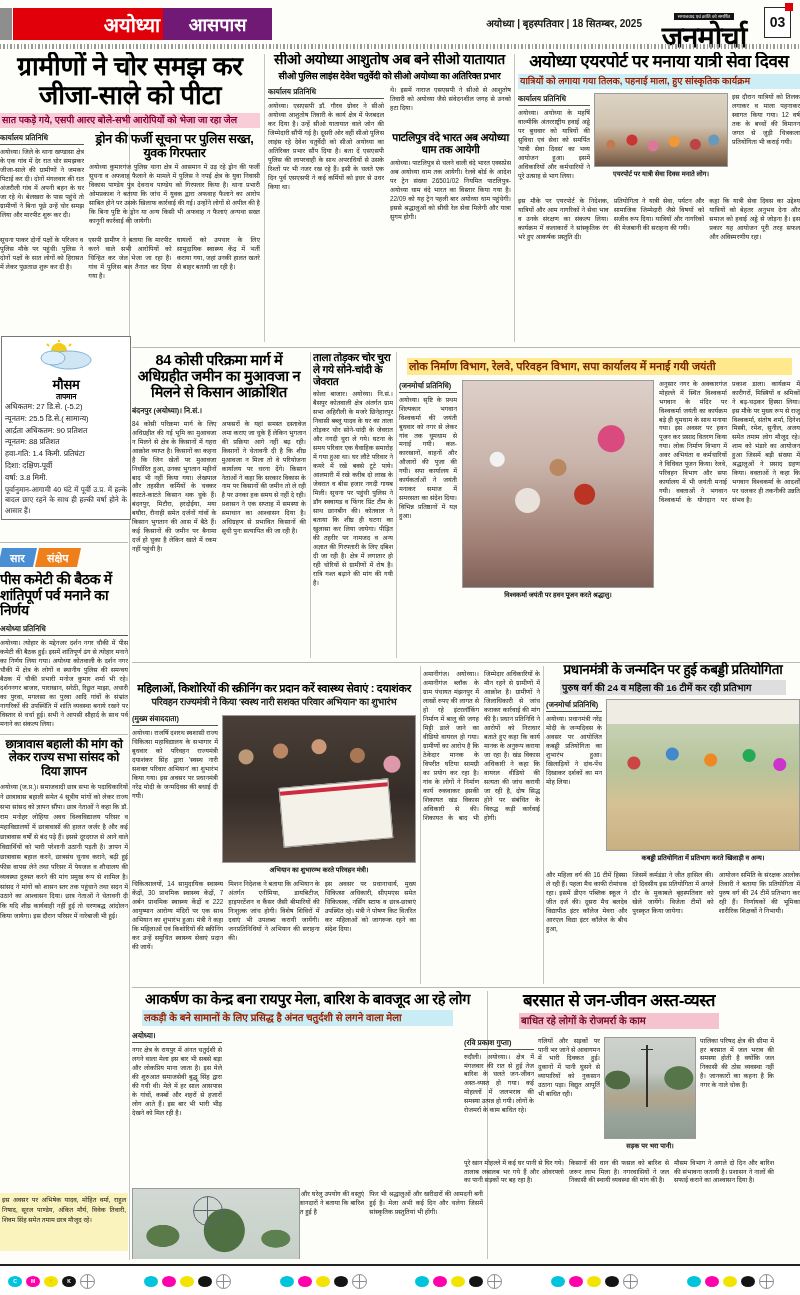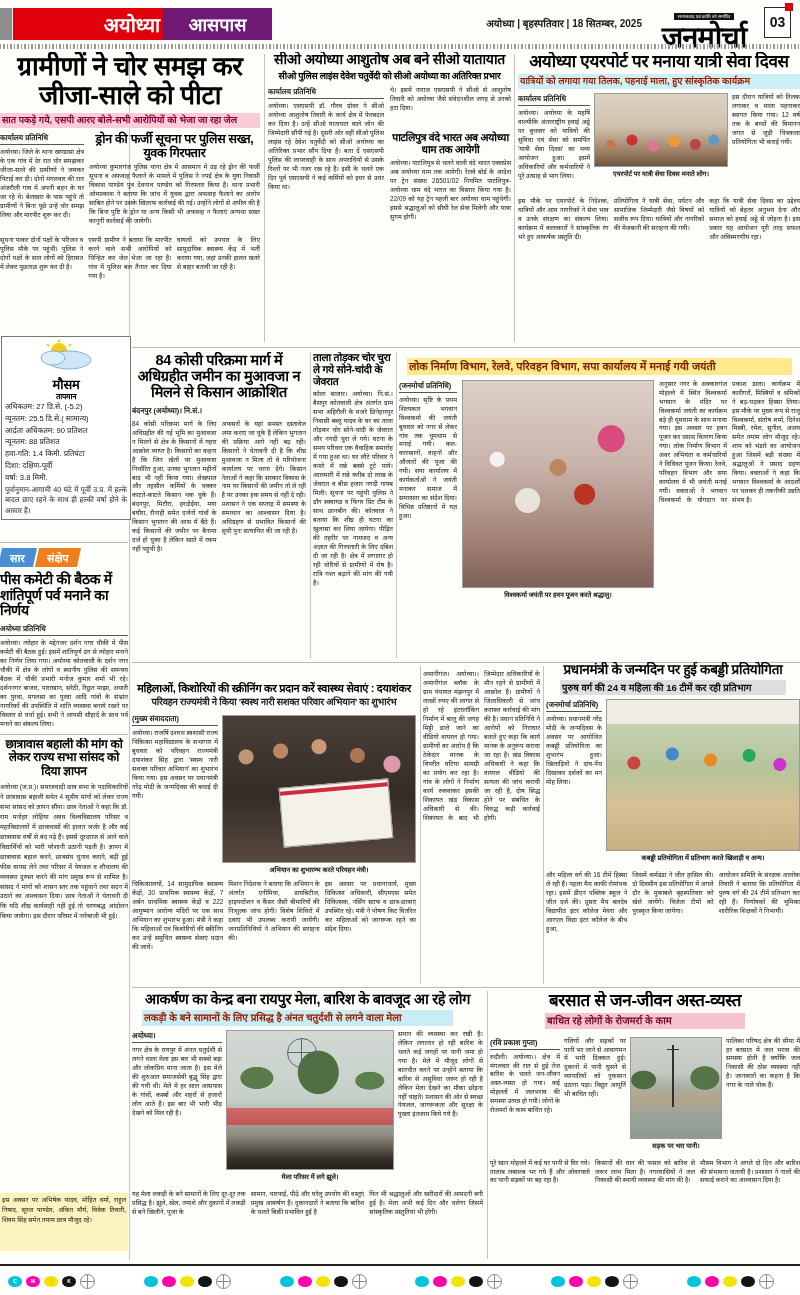--- a/index.html
+++ b/index.html
@@ -303,41 +303,41 @@
     <div class="cols" style="margin-top:4px;height:108px;">
       <div class="bt">और महिला वर्ग की 16 टीमें हिस्सा ले रही हैं। पहला मैच काफी रोमांचक रहा। इसमें डीएन पब्लिक स्कूल ने जीत दर्ज की। दूसरा मैच बलदेव विद्यापीठ इंटर कॉलेज मेवरा और आरएल विद्या इंटर कॉलेज के बीच हुआ,</div>
       <div class="bt">जिसमें कर्मडंडा ने जीत हासिल की। दो दिवसीय इस प्रतियोगिता में अगले दौर के मुकाबले बृहस्पतिवार को खेले जायेंगे। विजेता टीमों को पुरस्कृत किया जायेगा।</div>
       <div class="bt">आयोजन समिति के संरक्षक आलोक तिवारी ने बताया कि प्रतियोगिता में पुरुष वर्ग की 24 टीमें प्रतिभाग कर रही हैं। निर्णायकों की भूमिका शारीरिक शिक्षकों ने निभायी।</div>
     </div>
   </div>
 
   <div class="abs" id="a-mela" style="left:132px;top:991px;width:351px;height:268px;">
     <div class="hl nowrap" style="font-size:14.5px;">आकर्षण का केन्द्र बना रायपुर मेला, बारिश के बावजूद आ रहे लोग</div>
     <div class="strip nowrap" style="margin:3px 30px 0 10px;font-size:10px;background:#c9edf4;color:#9a1f00;overflow:hidden;">लकड़ी के बने सामानों के लिए प्रसिद्ध है अंनत चतुर्दशी से लगने वाला मेला</div>
-    <div style="display:flex;gap:4px;margin-top:4px;height:156px;">
+    <div style="display:flex;gap:4px;margin-top:4px;height:156px;flex-direction:column;">
       <div style="width:90px;">
         <div class="by">अयोध्या।</div>
         <div class="bt" style="height:138px;">नगर क्षेत्र के रायपुर में अंनत चतुर्दशी से लगने वाला मेला इस बार भी सबसे बड़ा और लोकप्रिय माना जाता है। इस मेले की शुरुआत समाजसेवी बुद्धू सिंह द्वारा की गयी थी। मेले में हर साल आसपास के गांवों, कस्बों और शहरों से हजारों लोग आते हैं। इस बार भी भारी भीड़ देखने को मिल रही है।</div>
       </div>
       <div style="width:168px;">
         <div class="photo ph-mela" style="height:138px;">
           <div class="wheel"></div>
         </div>
         <div class="cap">मेला परिसर में लगे झूले।</div>
       </div>
       <div class="bt" style="flex:1;">समान की व्यवस्था कर रखी है। लेकिन लगातार हो रही बारिश के चलते कई जगहों पर पानी जमा हो गया है। मेले में मौजूद लोगों से बातचीत करने पर उन्होंने बताया कि बारिश से असुविधा जरूर हो रही है लेकिन मेला देखने का मौका छोड़ना नहीं चाहते। प्रशासन की ओर से स्वच्छ पेयजल, जागरूकता और सुरक्षा के पुख्ता इंतजाम किये गये हैं।</div>
     </div>
     <div class="cols" style="margin-top:4px;height:92px;">
       <div class="bt">यह मेला लकड़ी के बने सामानों के लिए दूर-दूर तक प्रसिद्ध है। झूले, खेल, तमाशे और दुकानों में लकड़ी से बने खिलौने, पूजा के</div>
       <div class="bt">सामान, चारपाई, पीढ़े और घरेलू उपयोग की वस्तुएं प्रमुख आकर्षण हैं। दुकानदारों ने बताया कि बारिश के चलते बिक्री प्रभावित हुई है</div>
       <div class="bt">फिर भी श्रद्धालुओं और खरीदारों की आमदनी बनी हुई है। मेला अभी कई दिन और चलेगा जिसमें सांस्कृतिक प्रस्तुतियां भी होंगी।</div>
     </div>
   </div>
 
-  <div class="abs" id="a-rain" style="left:490px;top:991px;width:310px;height:268px;">
+  <div class="abs" id="a-rain" style="left:464px;top:991px;width:310px;height:268px;">
     <div class="hl nowrap" style="font-size:17px;">बरसात से जन-जीवन अस्त-व्यस्त</div>
     <div class="strip nowrap" style="margin:3px 55px 0 55px;font-size:10px;background:#f5c3cf;color:#7a0e2a;overflow:hidden;">बाधित रहे लोगों के रोजमर्रा के काम</div>
     <div style="display:flex;gap:4px;margin-top:8px;height:118px;">
       <div style="width:70px;">
         <div class="by">(रवि प्रकाश गुप्ता)</div>
         <div class="bt" style="height:100px;">रुदौली। अयोध्या।। क्षेत्र में मंगलवार की रात से हुई तेज बारिश के चलते जन-जीवन अस्त-व्यस्त हो गया। कई मोहल्लों में जलभराव की समस्या उत्पन्न हो गयी। लोगों के रोजमर्रा के काम बाधित रहे।</div>
       </div>
       <div class="bt" style="width:62px;">गलियों और सड़कों पर पानी भर जाने से आवागमन में भारी दिक्कत हुई। दुकानों में पानी घुसने से व्यापारियों को नुकसान उठाना पड़ा। विद्युत आपूर्ति भी बाधित रही।</div>
       <div style="width:92px;">
         <div class="photo ph-rain" style="height:100px;">

